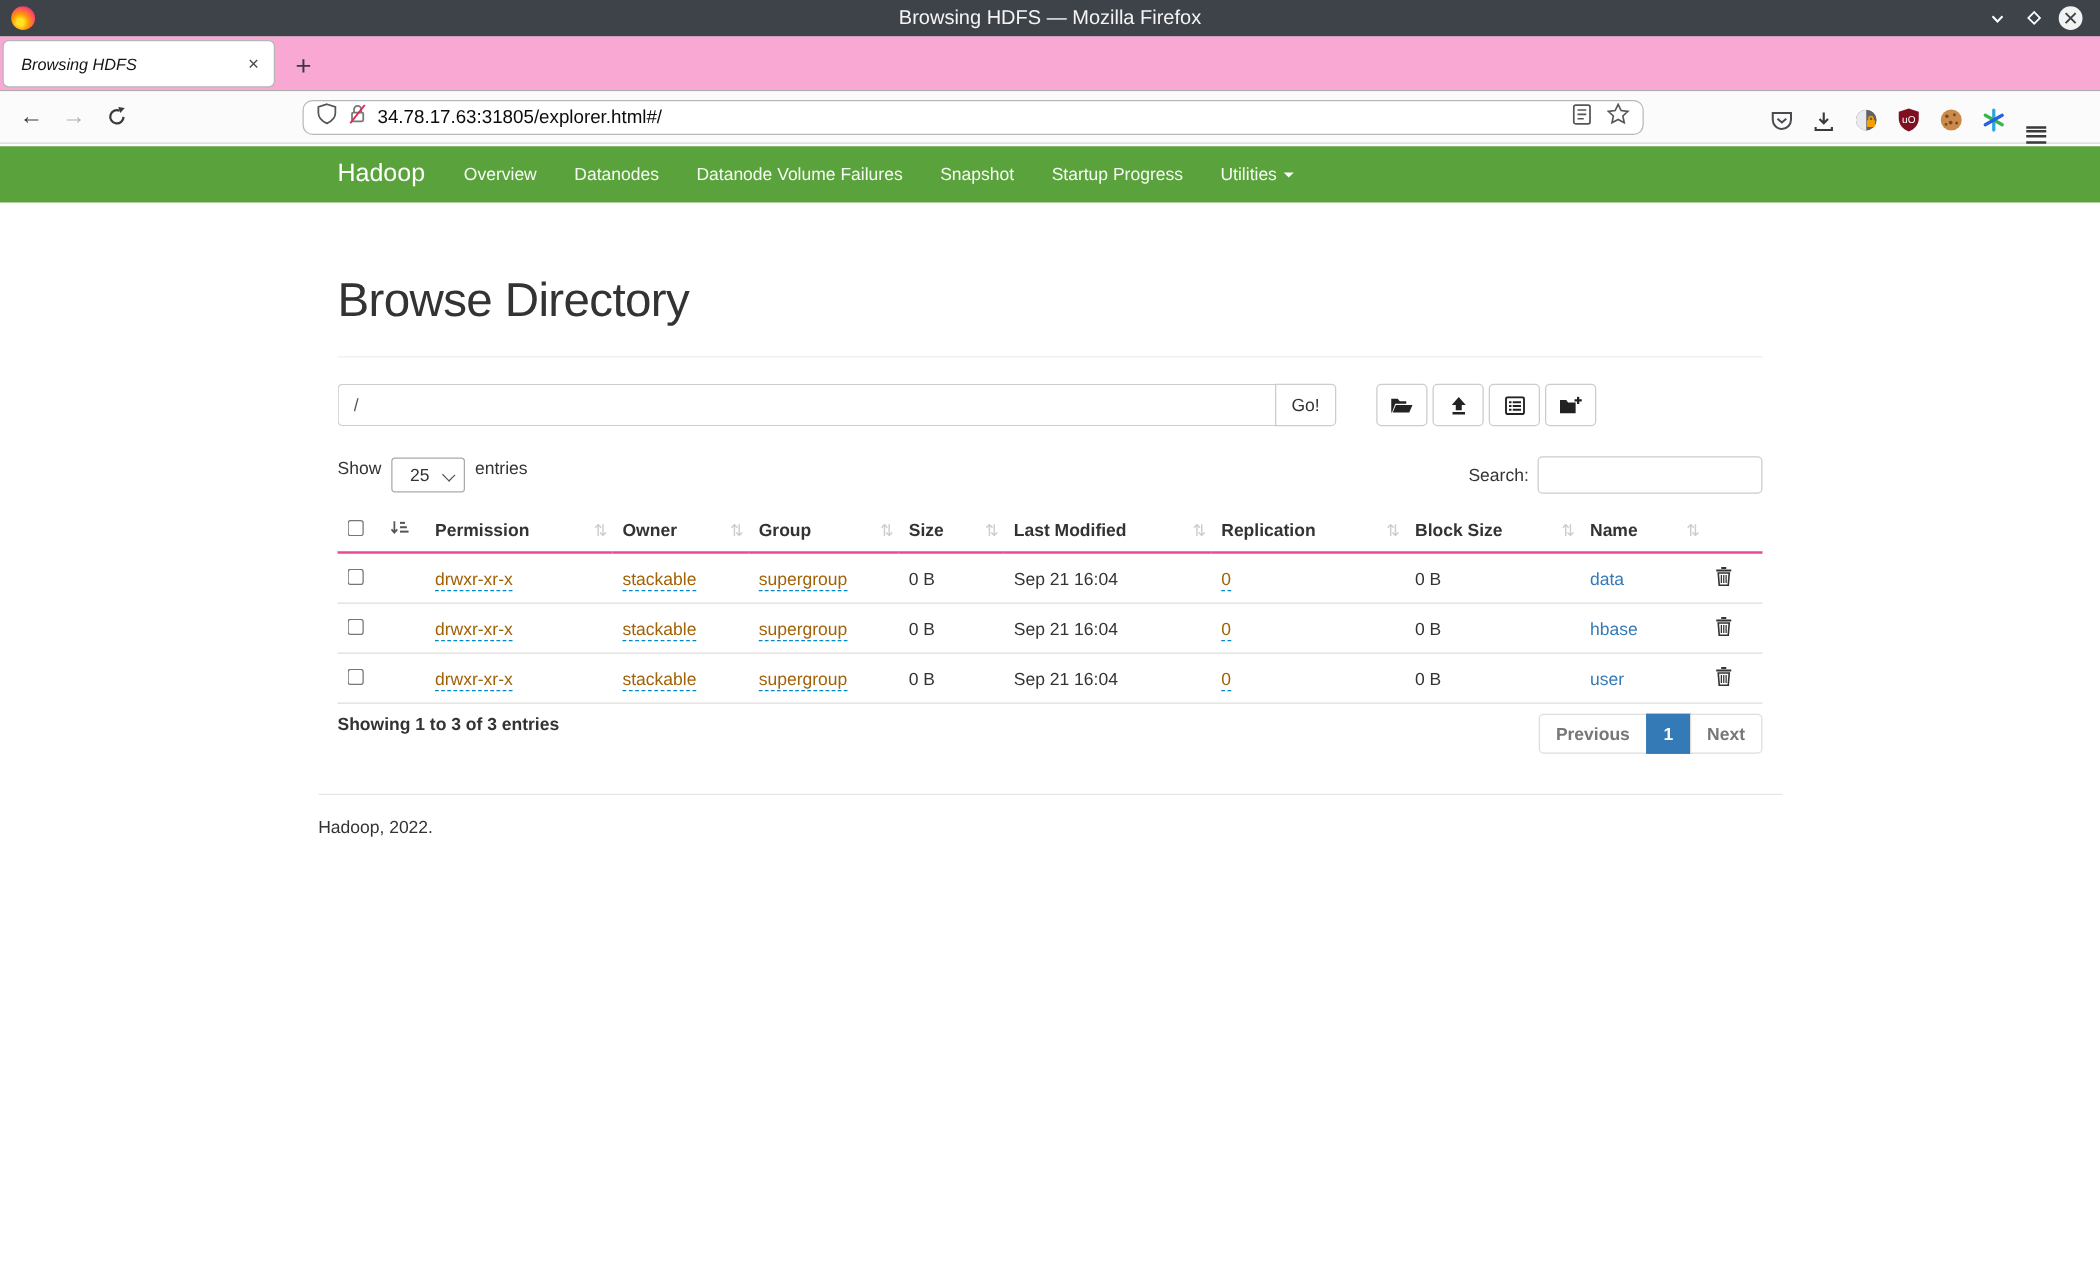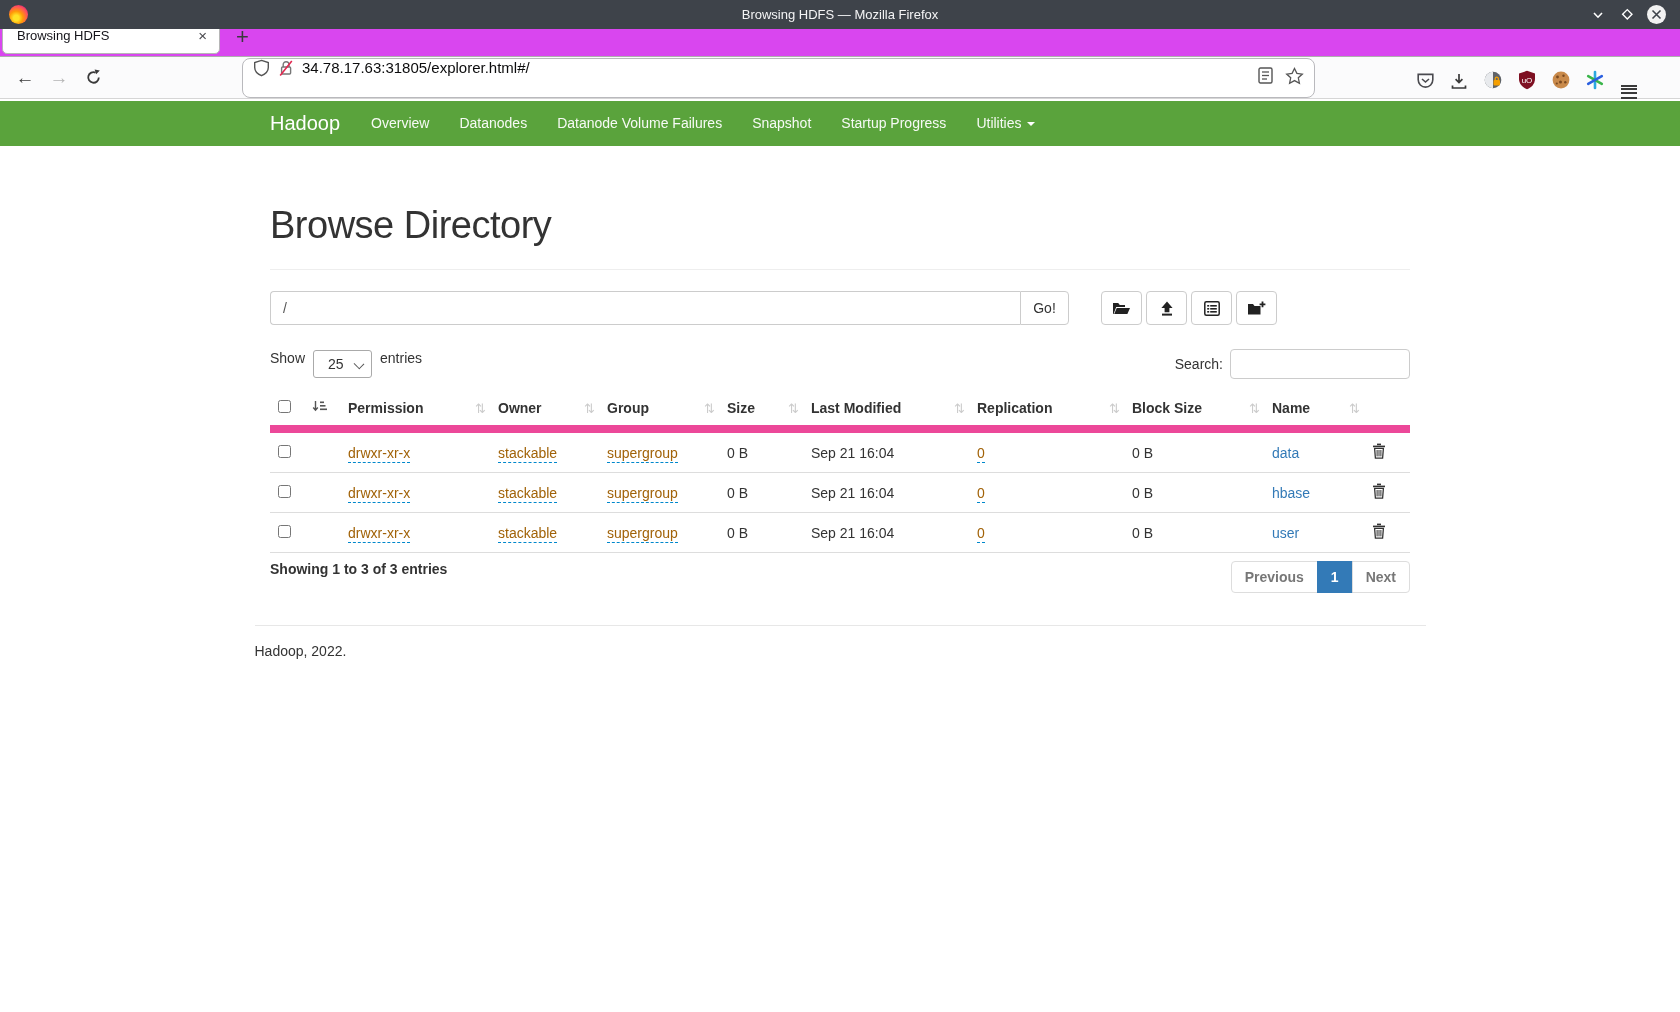--- a/index.html
+++ b/index.html
@@ -3,39 +3,39 @@
 <meta charset="utf-8">
 <style>
   * { box-sizing: border-box; margin: 0; padding: 0; }
   html,body { width:1680px; height:1012px; overflow:hidden; }
   body { font-family:"Liberation Sans", sans-serif; background:#fff; }
 
   
   .titlebar { position:relative; height:29px; background:#3e434a; display:flex; align-items:center; }
   .ff-logo { position:absolute; left:9px; top:5px; width:19px; height:19px; border-radius:50%;
     background: radial-gradient(circle at 38% 68%, #ffe226 0 16%, #ff9a07 38%, #ff4f5e 66%, #b5007f 100%); }
-  .win-title { width:100%; text-align:center; color:#f4f4f5; font-size:13px; }
+  .win-title { width:100%; text-align:center; color:#f4f4f5; font-size:16px; }
   .win-controls { position:absolute; right:14px; top:0; height:29px; display:flex; align-items:center; gap:11px; }
   .win-btn { display:flex; align-items:center; justify-content:center; width:18px; height:18px; }
   .close-circle { width:19px; height:19px; border-radius:50%; background:#f2f2f2; display:flex; align-items:center; justify-content:center; }
 
   
-  .tabbar { height:28px; background:#d946ef; border-bottom:1px solid #aeaeae; display:flex; align-items:flex-end; }
+  .tabbar { height:44px; background:#f9a8d4; border-bottom:1px solid #aeaeae; display:flex; align-items:flex-end;font-style:italic; }
   .tab { margin:3px 0 2px 2px; width:218px; height:38px; background:#fff; border:1px solid #b6b6b6; border-radius:5px;
     display:flex; align-items:center; justify-content:space-between; padding:0 12px 0 14px; }
   .tab-title { font-size:13px; color:#15141a; }
   .tab-close { font-size:15px; color:#4a4a4f; line-height:1; }
   .newtab { margin:0 0 8px 16px; font-size:22px; color:#3a3a3e; line-height:1; }
 
   
   .toolbar { position:relative; height:42px; background:#fbfbfc; border-bottom:1px solid #d6d6d6; display:flex; align-items:center; padding-left:12px; }
   .nav-ico { width:26px; height:26px; display:flex; align-items:center; justify-content:center; font-size:19px; color:#3a3a3a; margin-right:8px; }
   .nav-ico.disabled { color:#b4b4b4; }
-  .urlbar { margin-left:128px; width:1073px; height:40px; background:#fff; border:1px solid #b9b9bd; border-radius:8px;
-    display:flex; padding:0 10px; gap:8px; }
+  .urlbar { margin-left:128px; width:1073px; height:28px; background:#fff; border:1px solid #b9b9bd; border-radius:8px;
+    display:flex; align-items:center; padding:0 10px; gap:8px; }
   .url-text { flex:1; font-size:15px; color:#0c0c0d; }
   .url-right { display:flex; align-items:center; gap:12px; }
   .tb-icons { display:flex; align-items:center; gap:10px; margin-left:98px; }
   .tb-ico { width:24px; height:24px; display:flex; align-items:flex-end; justify-content:center; }
   .hamburger span { display:block; width:16px; height:2px; background:#3a3a3a; margin:2.5px 0; }
 
   
   .hnavbar { margin-top:2px; height:45px; background:#5aa33c; display:flex; align-items:center; padding-left:270px; }
   .hbrand { color:#fff; font-size:20px; margin-right:16px; text-decoration:none; }
   .hlink { color:rgba(255,255,255,.95); font-size:14px; padding:0 15px; line-height:45px; text-decoration:none; display:inline-block; }
@@ -54,21 +54,21 @@
 
   .controls-row { display:flex; align-items:center; justify-content:space-between; margin-bottom:12px; }
   .show-group { display:flex; align-items:flex-start; gap:8px; font-size:14px; color:#333; }
   .select-wrap { position:relative; }
   .entries-select { appearance:none; -webkit-appearance:none; width:59px; height:28px; border:1px solid #aaa; border-radius:3px; background:#fff; font-size:14px; color:#333; padding:0 0 0 14px; font-family:inherit; }
   .select-wrap::after { content:""; position:absolute; right:9px; top:10px; width:7px; height:7px; border-right:1.5px solid #555; border-bottom:1.5px solid #555; transform:rotate(45deg) scale(1,0.9); pointer-events:none; }
   .search-group { display:flex; align-items:center; gap:7px; font-size:14px; color:#333; }
   .search-input { width:180px; height:30px; border:1px solid #ccc; border-radius:4px; padding:0 8px; font-size:14px; outline:none; }
 
   table.dir { width:1140px; border-collapse:collapse; font-size:14px; color:#333; border-bottom:1px solid #ddd; }
-  table.dir th { text-align:left; font-weight:bold; padding:9px 8px; border-bottom:8px solid #ec4899; position:relative; }
+  table.dir th { text-align:left; font-weight:bold; padding:9px 8px; border-bottom:2px solid #ec4899; position:relative; }
   table.dir td { padding:10px 8px; border-top:1px solid #ddd; }
   .sort-arrows { position:absolute; right:4px; top:10px; color:#ccc; font-size:13px; font-weight:normal; }
   .editable { border-bottom:1px dashed #0088cc; padding-bottom:1px; color:#a16207; cursor:pointer; }
   a.dirlink { color:#337ab7; text-decoration:none; }
   input[type=checkbox] { width:13px; height:13px; }
 
   .table-foot { display:flex; align-items:flex-start; justify-content:space-between; margin-top:8px;font-weight:bold; }
   .summary { font-size:14px; color:#333; }
   .pagination { display:flex; list-style:none; }
   .pagination li { border:1px solid #ddd; background:#fff; color:#777; font-size:14px; padding:7px 13px; margin-left:-1px; }

